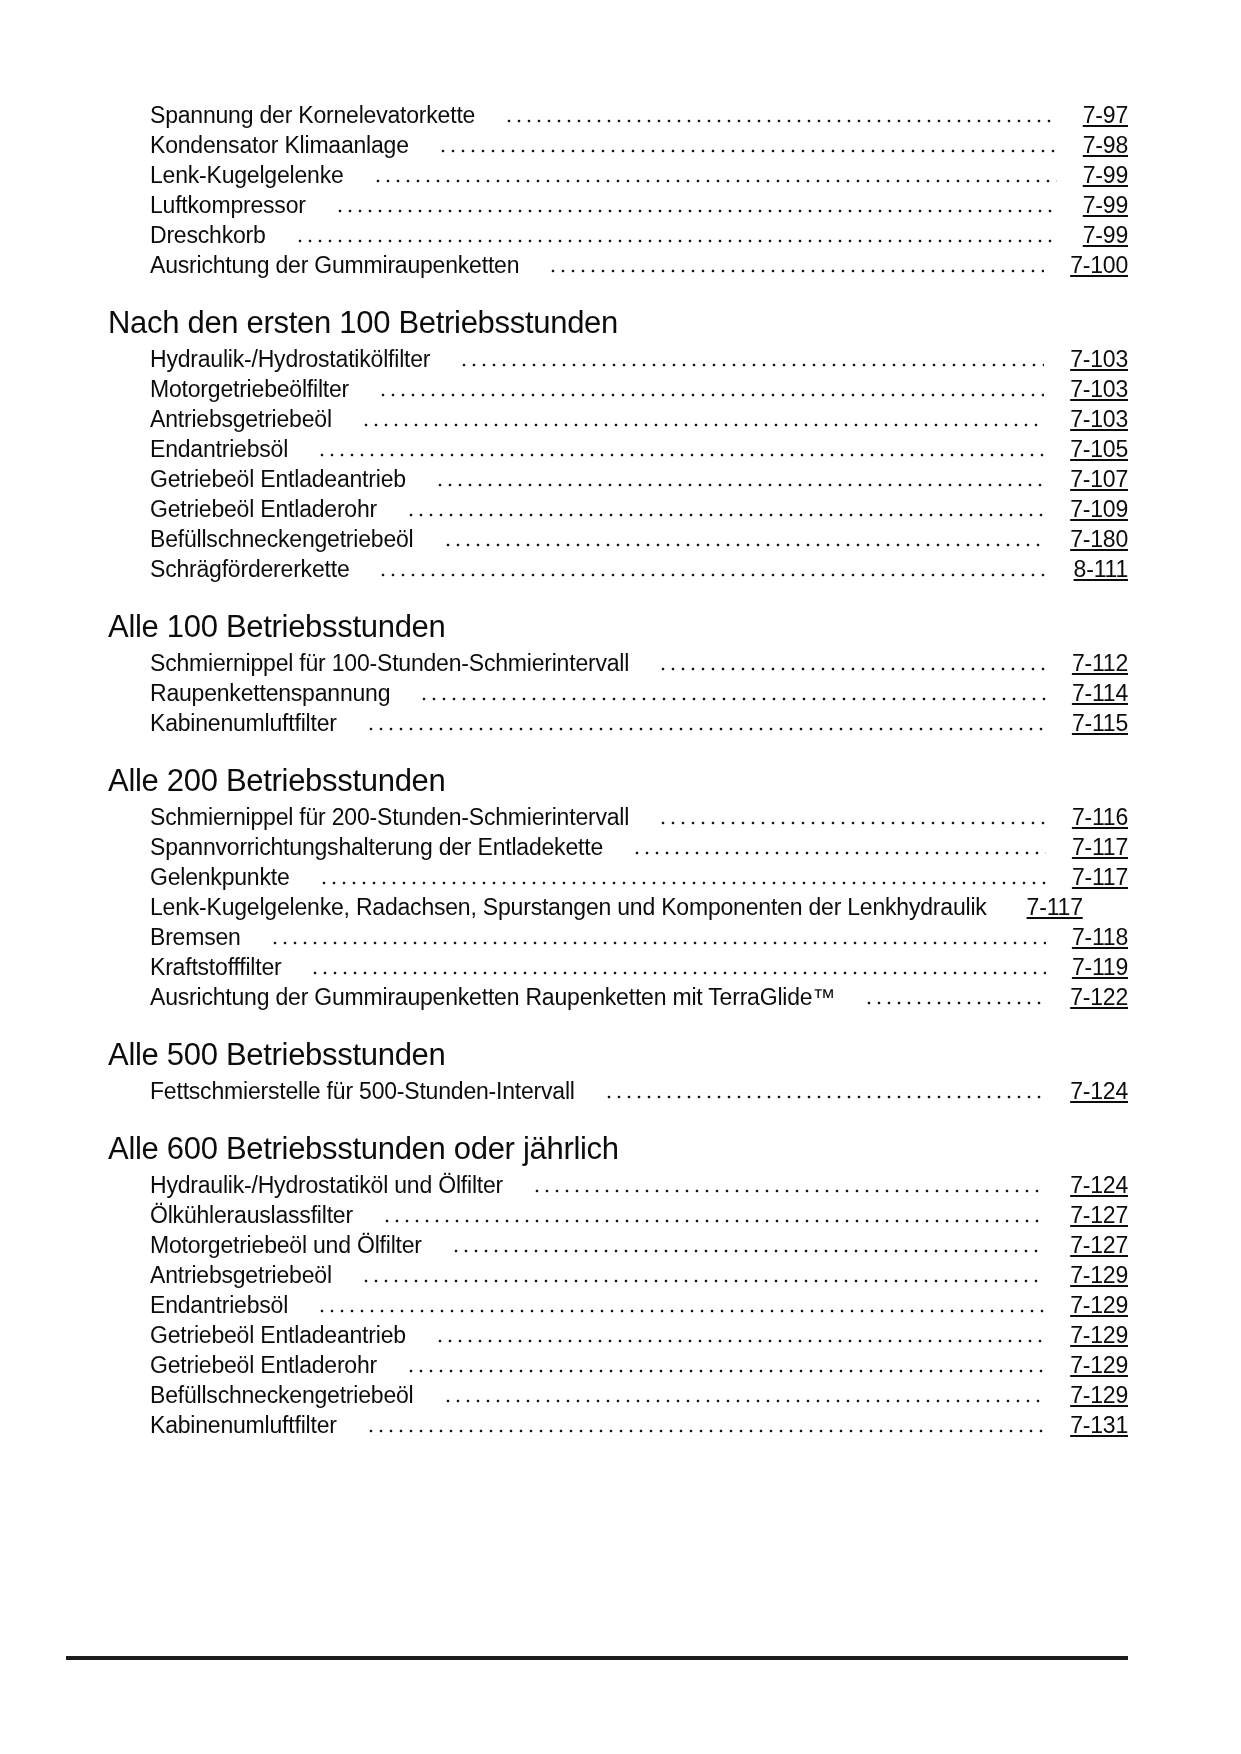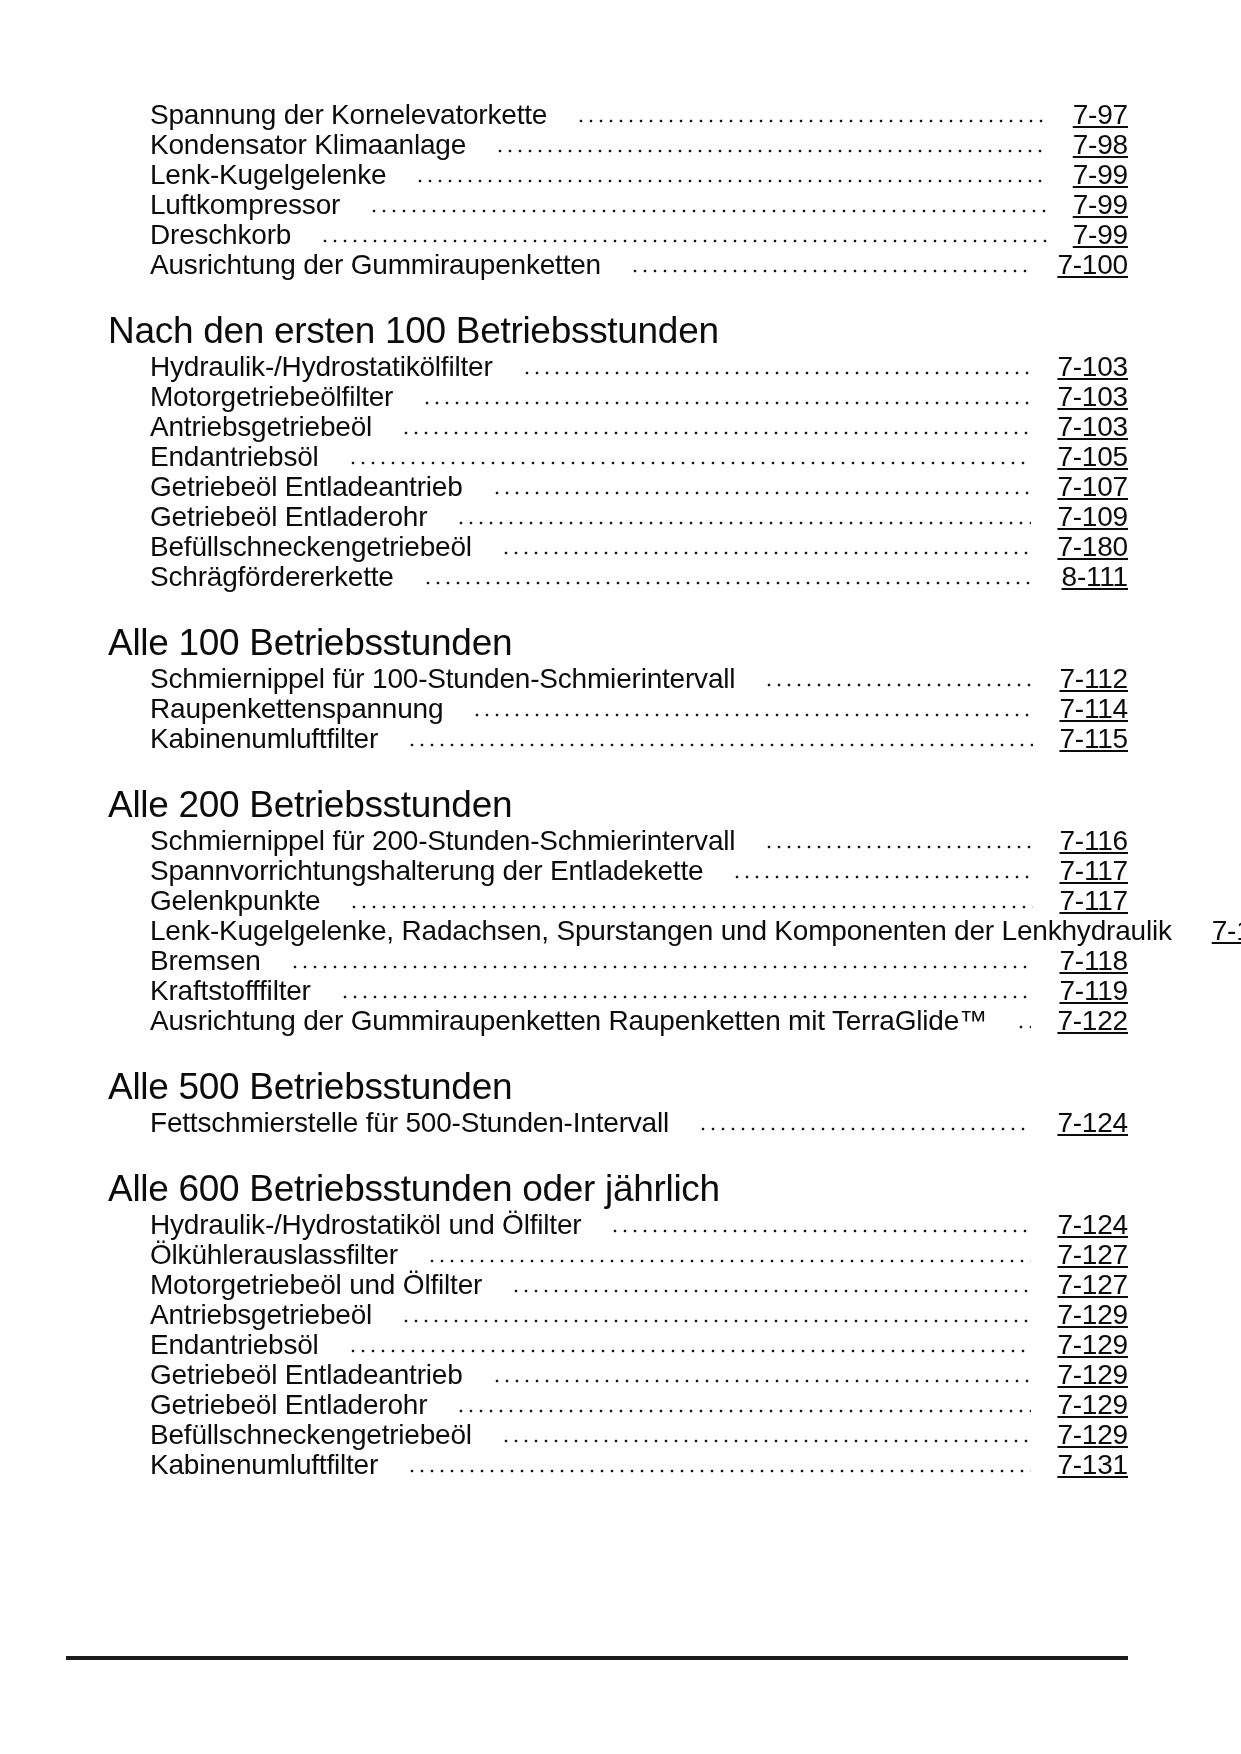--- a/index.html
+++ b/index.html
@@ -12,35 +12,35 @@
     background: #ffffff;
     color: #0c0c0c;
     font-family: "Liberation Sans", "DejaVu Sans", sans-serif;
     position: relative;
     overflow: hidden;
   }
   .page {
     padding: 100px 113px 0 108px;
   }
   .toc-heading {
-    font-size: 37px;
+    font-size: 31px;
     line-height: 38px;
     font-weight: 400;
     letter-spacing: -0.3px;
-    margin: 32px 0 2px 0;
+    margin: 24px 0 2px 0;
     white-space: nowrap;
   }
   .toc-section.first .entries {
     margin-top: 0;
   }
   .toc-entry {
     display: flex;
     align-items: center;
     padding-left: 42px;
-    font-size: 28px;
+    font-size: 23px;
     line-height: 30px;
     letter-spacing: -0.2px;
     white-space: nowrap;
     gap: 20px;
   }
   .entry-title {
     flex: 0 0 auto;
   }
   .leader {
     flex: 1 1 auto;

